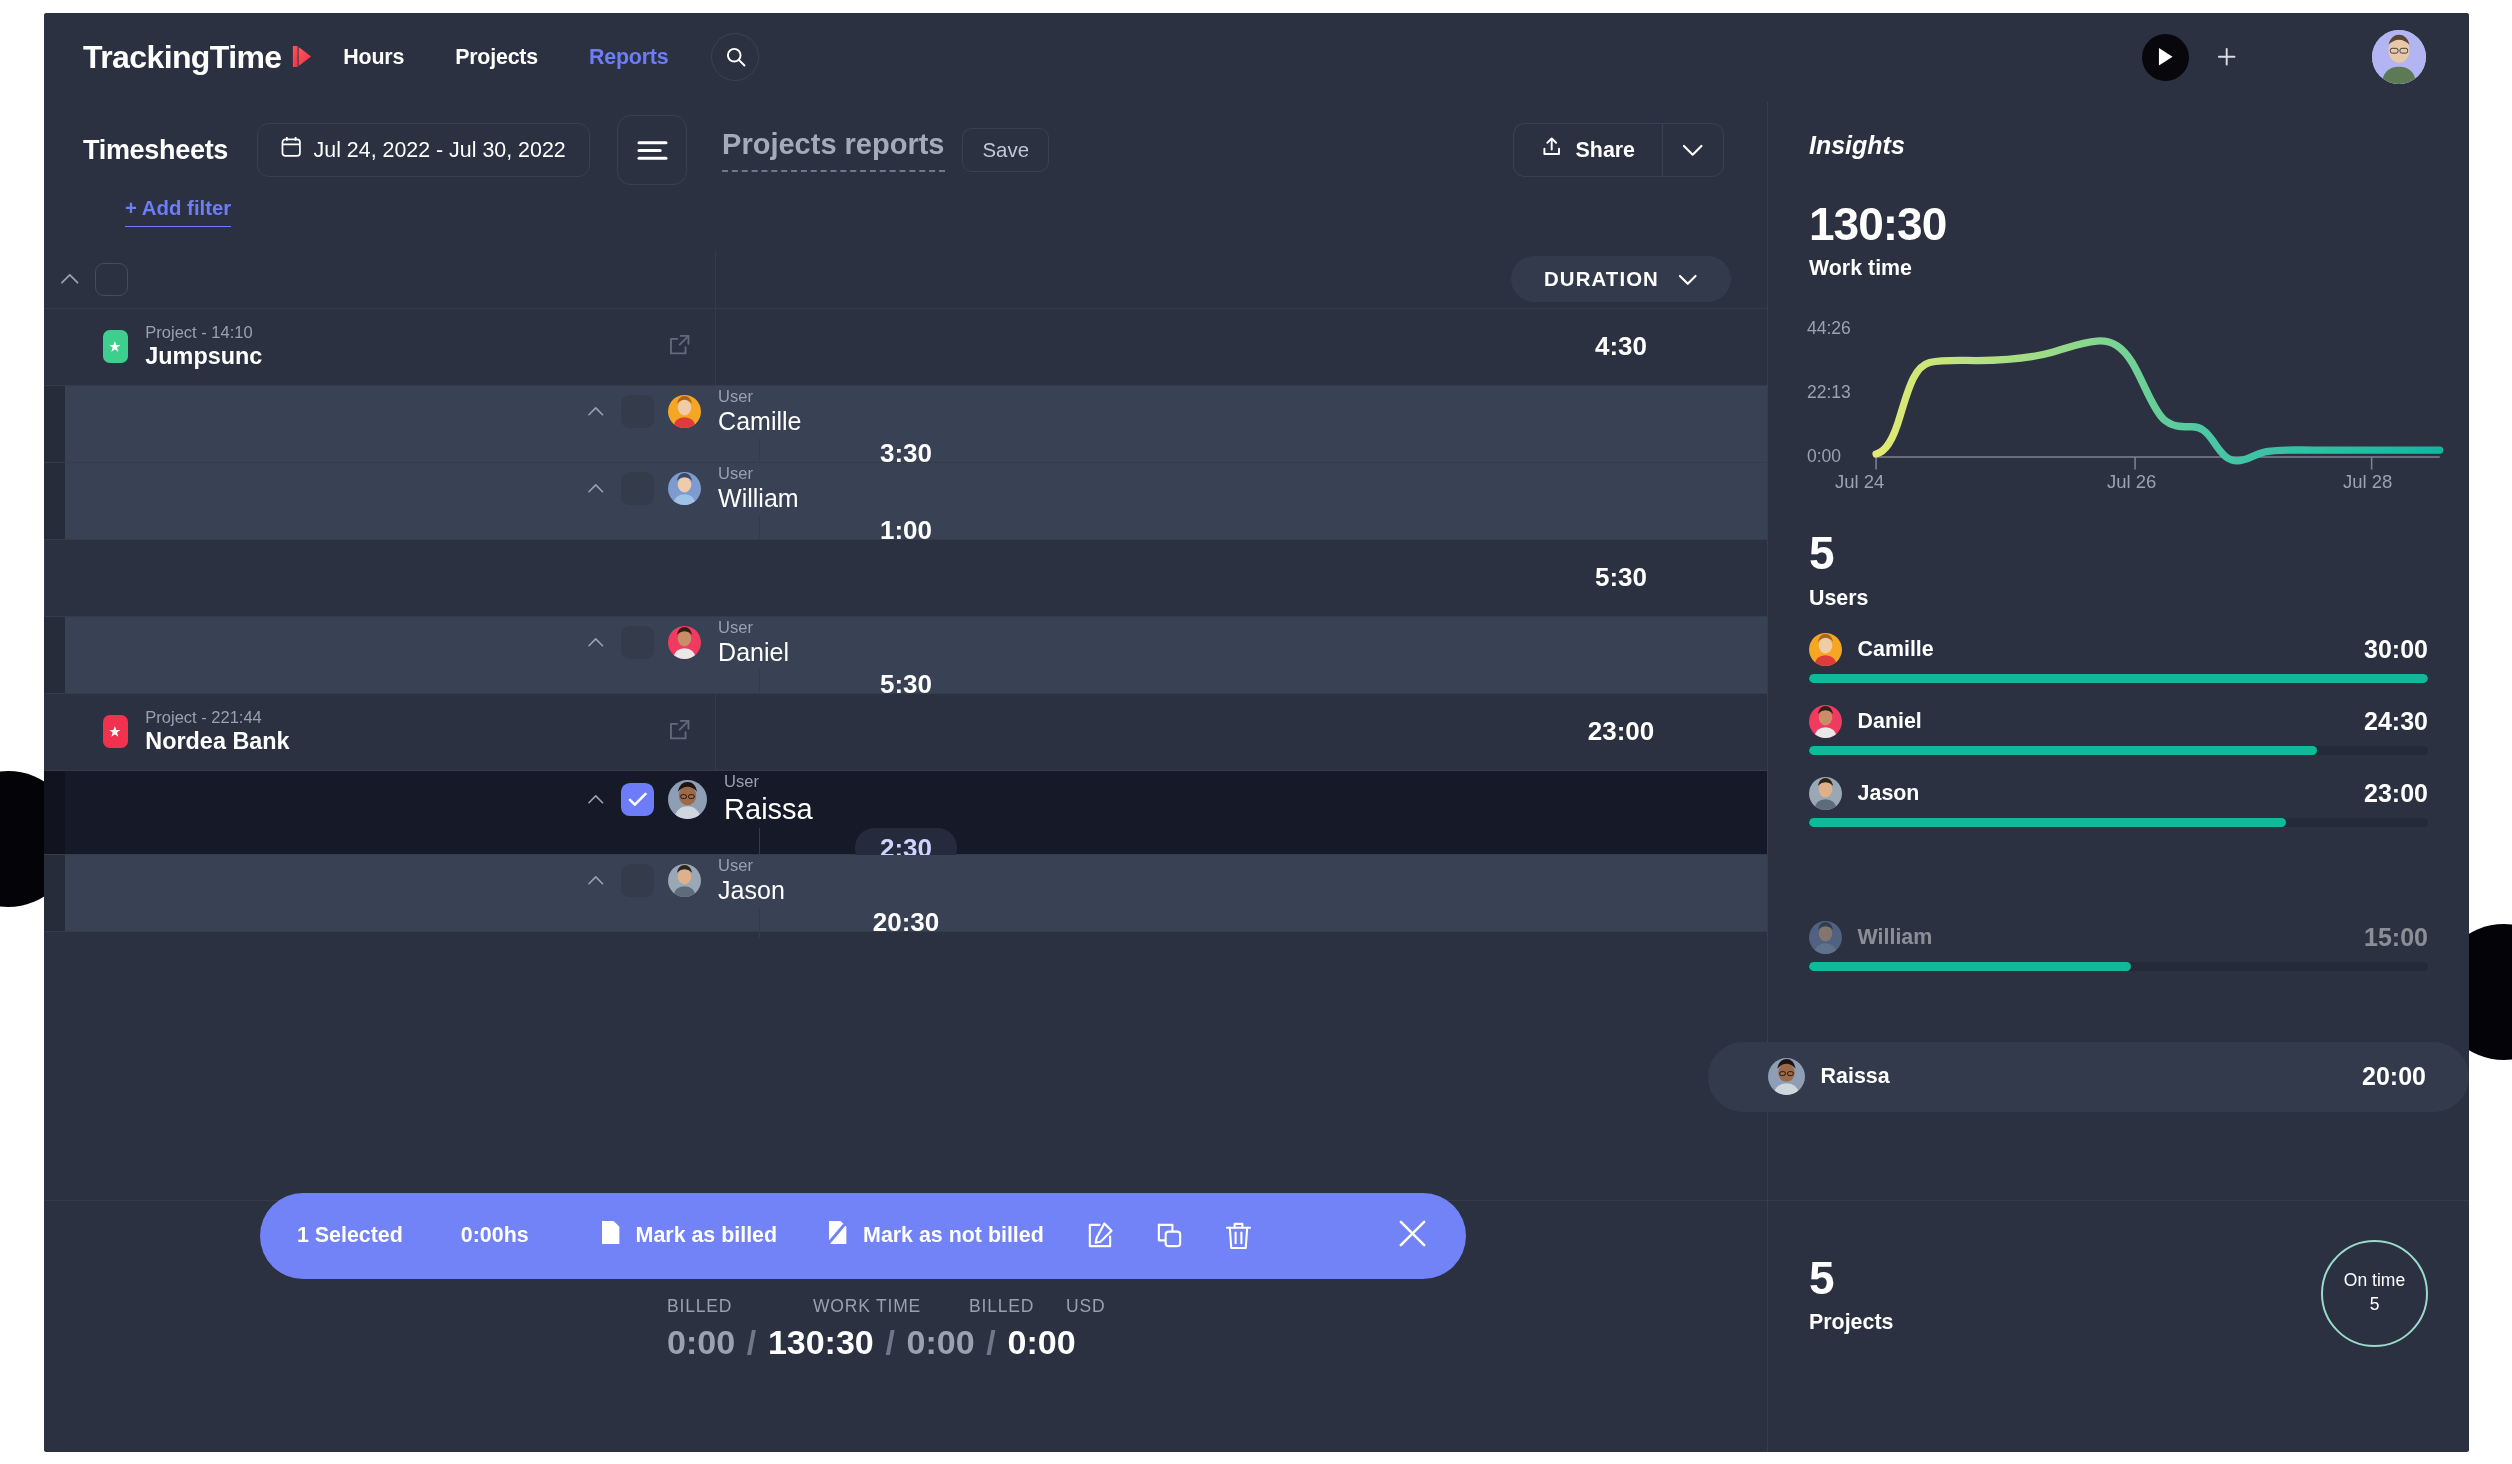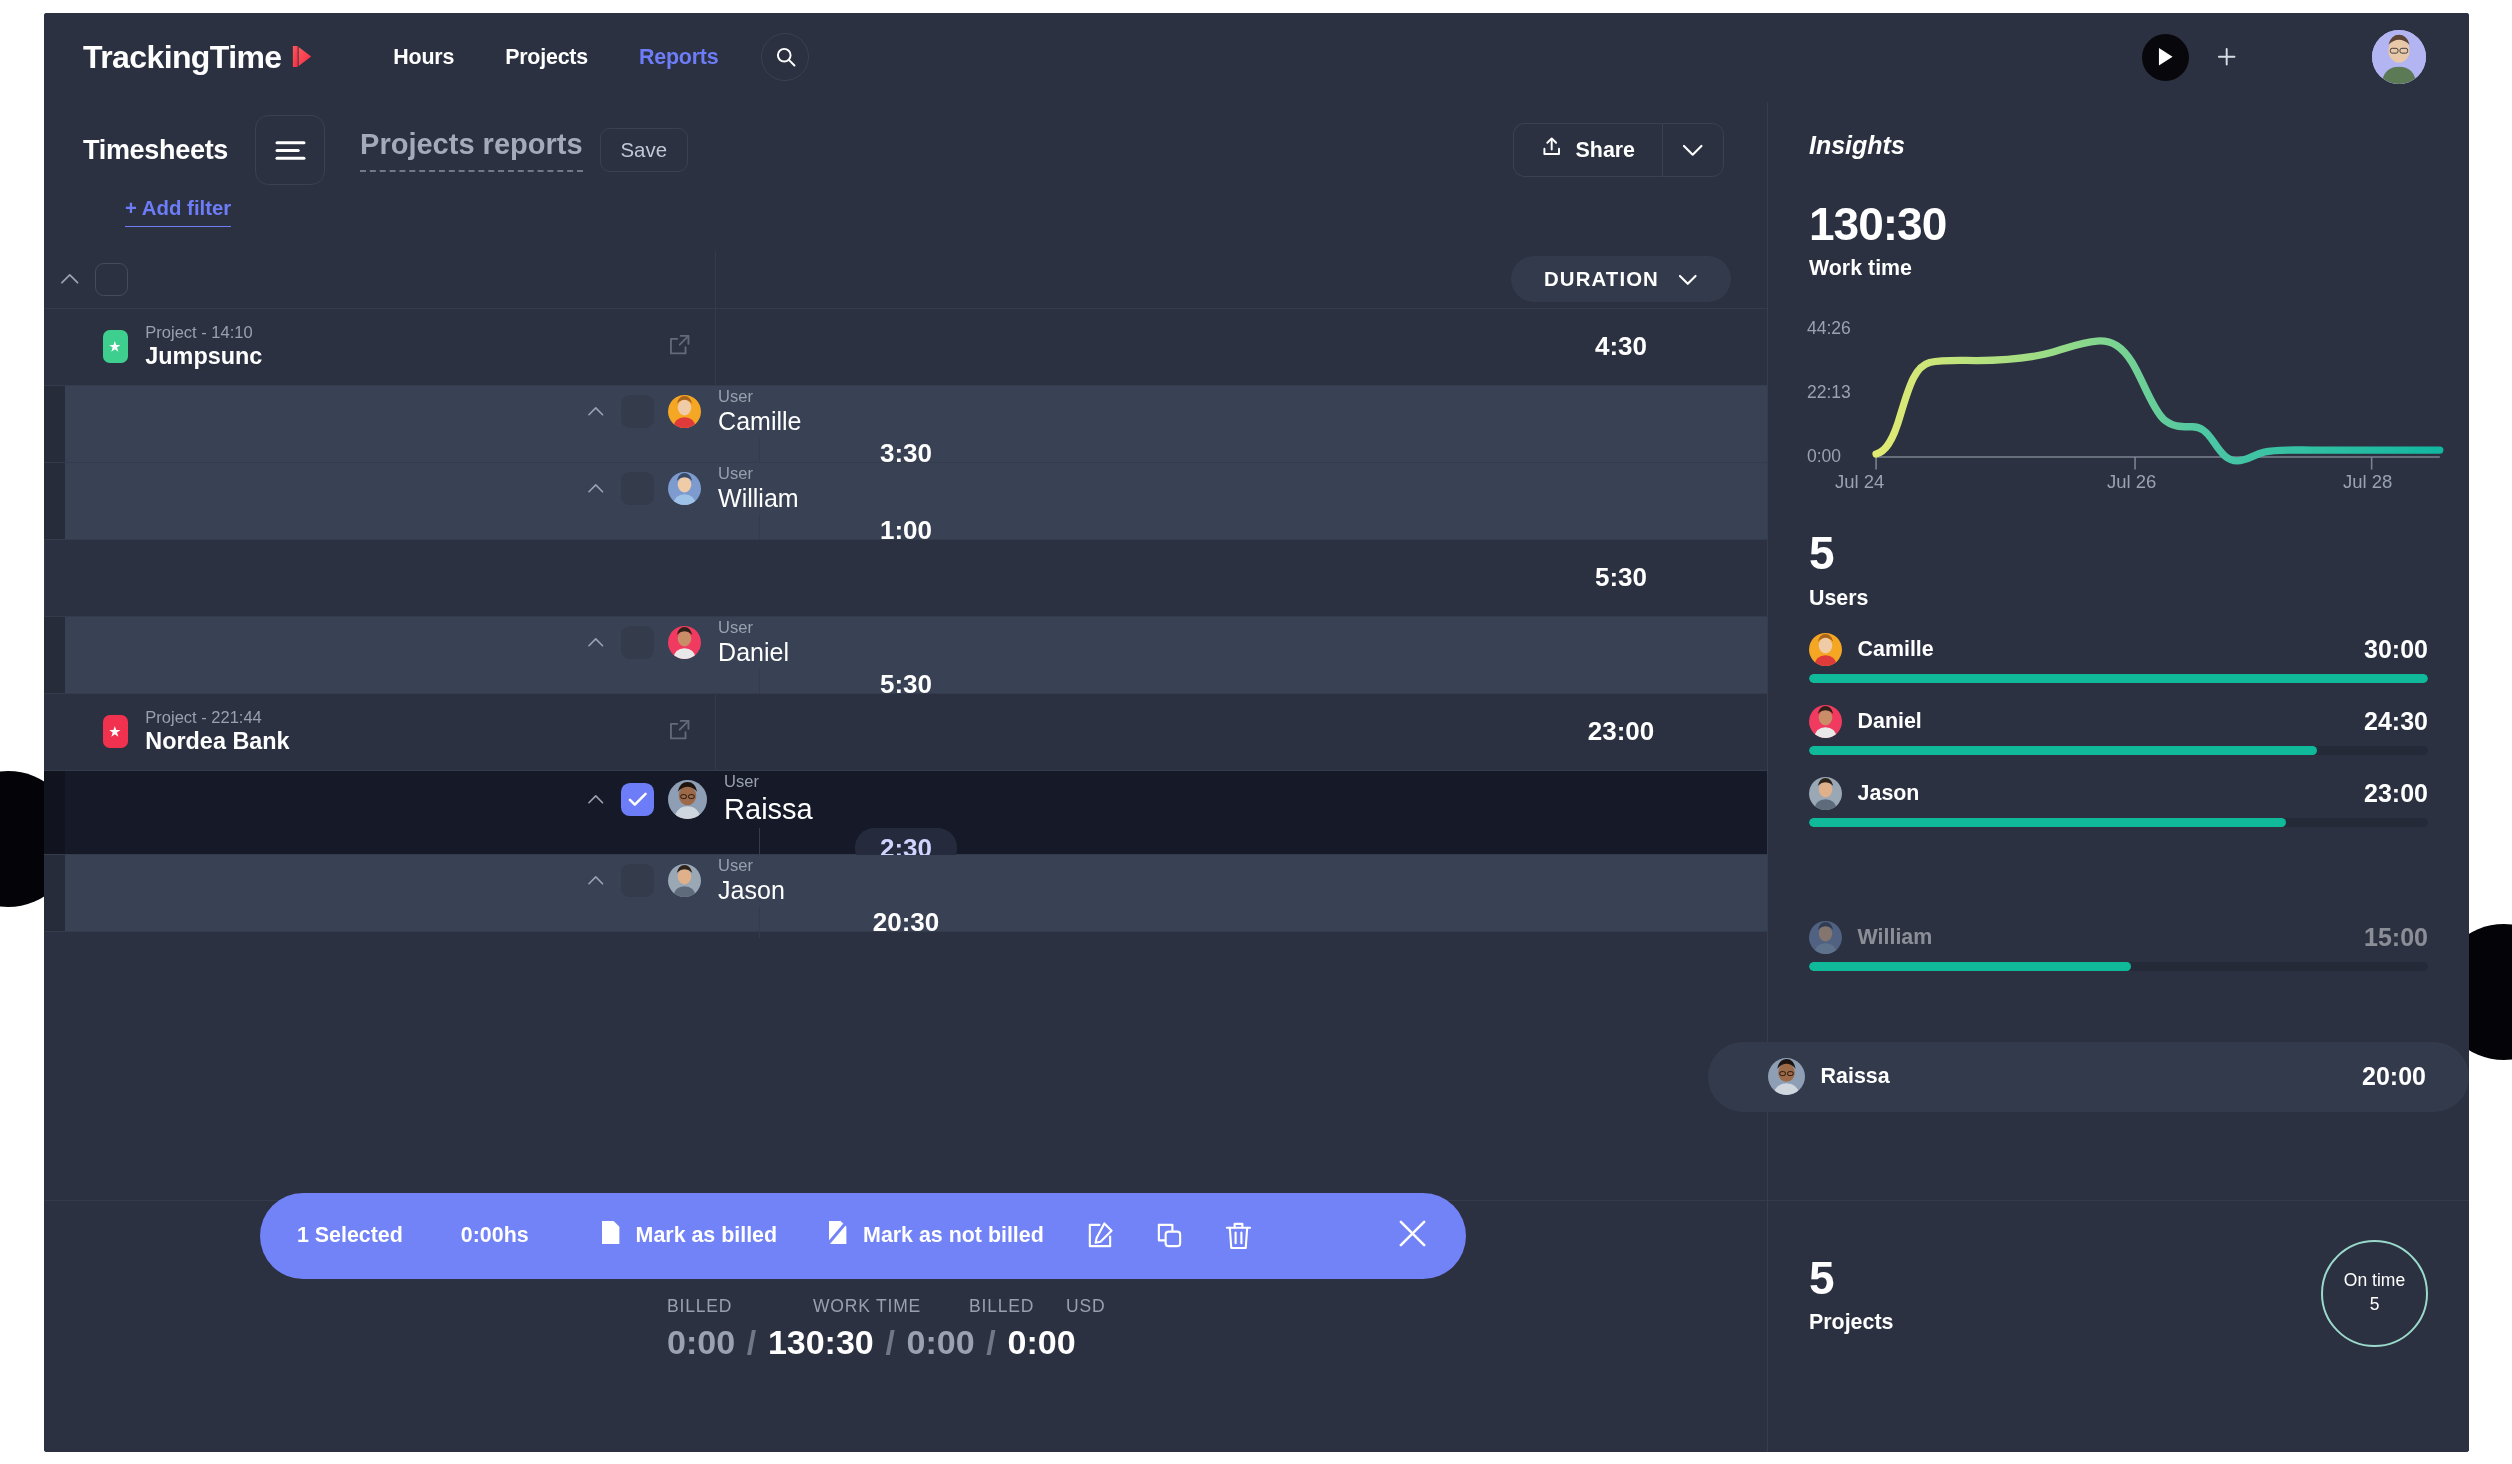--- a/index.html
+++ b/index.html
@@ -44,21 +44,21 @@
     background: #2b3140;
   }
   .logo {
     display: flex; align-items: baseline;
     font-size: 32px; font-weight: bold; color: #ffffff;
     letter-spacing: -0.6px;
   }
   .logo-mark {
     display: inline-block; margin-left: 8.8px; position: relative; top: 1.9px;
   }
-  .nav-links { display: flex; align-items: flex-start; margin-left: 78px; gap: 51px; }
+  .nav-links { display: flex; align-items: flex-start; margin-left: 28px; gap: 51px; }
   .nav-link {
     font-size: 21.4px; font-weight: bold; color: #ffffff; cursor: pointer;
     letter-spacing: -0.2px;
   }
   .nav-link.active { color: #6d7cf7; }
   .nav-search {
     margin-left: 43px;
     width: 48px; height: 48px; border-radius: 50%;
     border: 1px solid #3a4152;
     display: flex; align-items: center; justify-content: center;
@@ -402,20 +402,31 @@
       </div>
     </div>
 
     <div class="body-split">
 
       <div class="left-pane">
 
         <div class="subheader">
           <div class="page-title">Timesheets</div>
 
+          <div class="daterange">
+            <span>
+              <svg width="20.4" height="21.4" viewBox="0 0 21 22" fill="none" stroke="#ffffff" stroke-width="1.8">
+                <rect x="1.5" y="3.5" width="18" height="17" rx="3"></rect>
+                <line x1="1.5" y1="8.5" x2="19.5" y2="8.5"></line>
+                <line x1="6" y1="1" x2="6" y2="5"></line>
+                  <line x1="15" y1="1" x2="15" y2="5"></line>
+              </svg>
+            </span>
+            <span>Jul 24, 2022 - Jul 30, 2022</span>
+          </div>
 
           <div class="filter-btn">
             <svg width="35" height="25" viewBox="0 0 36 26" stroke="#ffffff" stroke-width="3.2" stroke-linecap="round">
               <line x1="4" y1="5" x2="32" y2="5"></line>
               <line x1="4" y1="13" x2="26" y2="13"></line>
               <line x1="4" y1="21" x2="32" y2="21"></line>
             </svg>
           </div>
 
           <div class="report-title-wrap">

